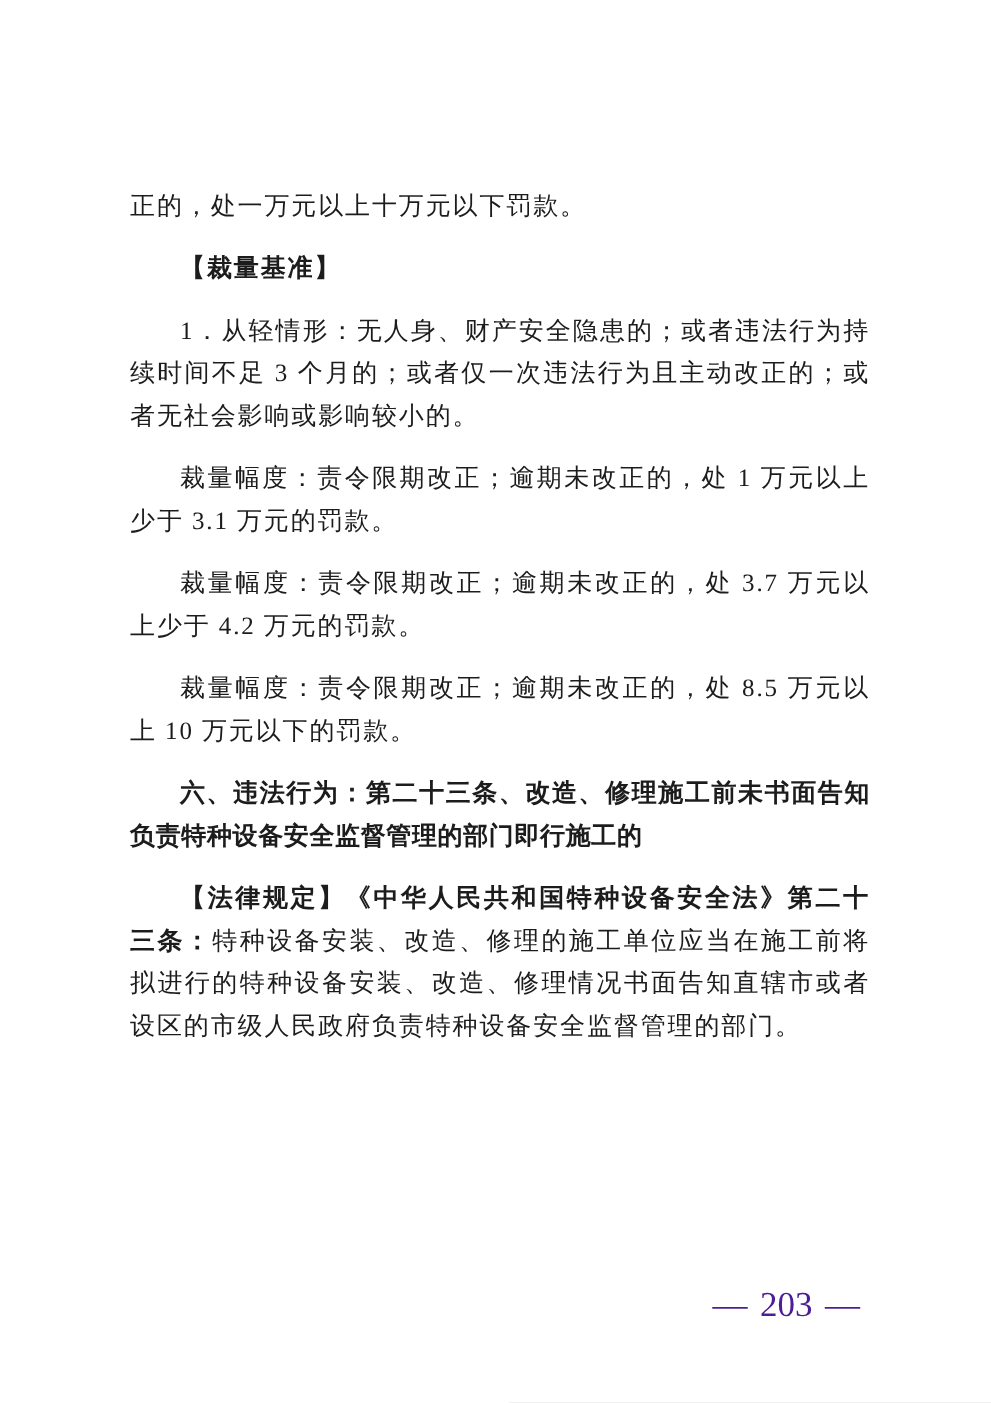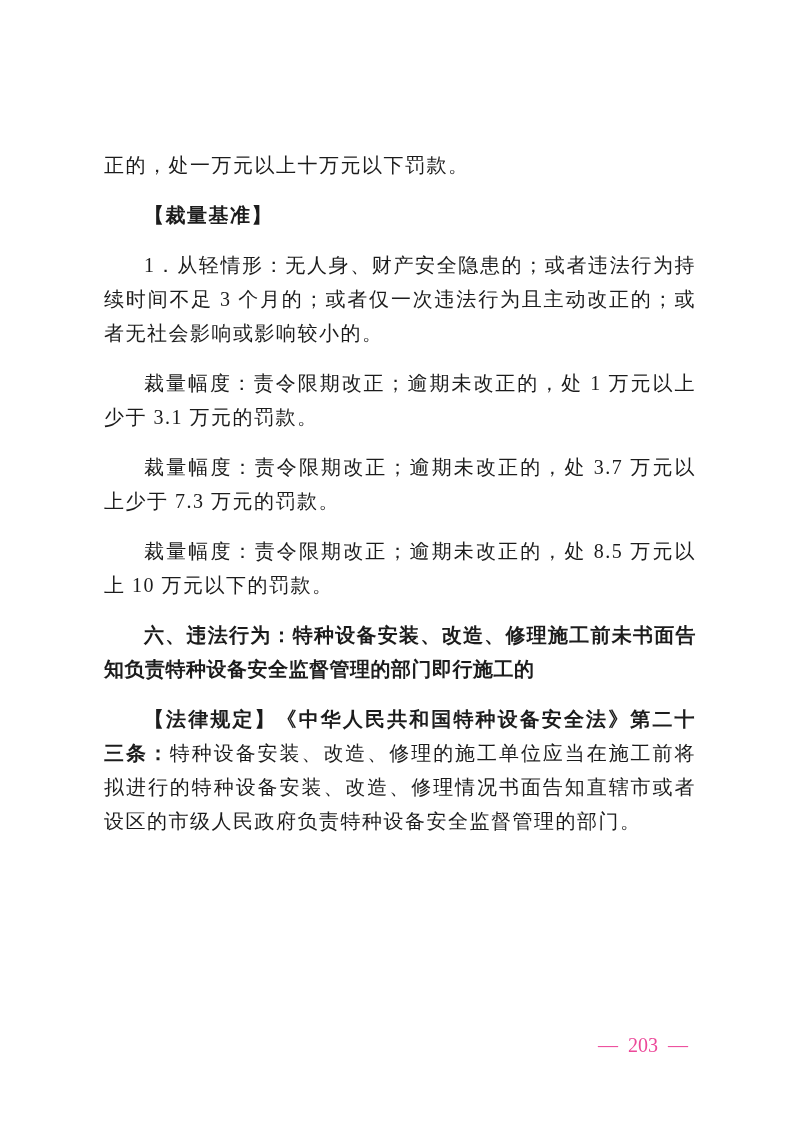--- a/index.html
+++ b/index.html
@@ -41,39 +41,39 @@
   }
   .para.heading {
     font-family: "Liberation Sans", "DejaVu Sans", sans-serif;
     font-weight: bold;
     letter-spacing: 0.5px;
   }
   .page-footer {
     position: absolute;
     top: 1033px;
     right: 95px;
-    font-size: 20px;
+    font-size: 28px;
     line-height: 24px;
-    color: #ec4899;
+    color: #4c1d95;
     letter-spacing: 0;
     white-space: nowrap;
   }
   .page-footer .dash {
     display: inline-block;
     margin: 0 10px;
   }
 </style>
 </head>
 <body>
 
 <div class="page">
   <div class="doc-body">
       <p class="para body"><span class="run">正的，处一万元以上十万元以下罚款。</span></p>
       <p class="para body indent"><span class="run bold">【裁量基准】</span></p>
       <p class="para body indent"><span class="run">1．从轻情形：无人身、财产安全隐患的；或者违法行为持续时间不足 3 个月的；或者仅一次违法行为且主动改正的；或者无社会影响或影响较小的。</span></p>
       <p class="para body indent"><span class="run">裁量幅度：责令限期改正；逾期未改正的，处 1 万元以上少于 3.1 万元的罚款。</span></p>
-      <p class="para body indent"><span class="run">裁量幅度：责令限期改正；逾期未改正的，处 3.7 万元以上少于 7.3 万元的罚款。</span></p>
+      <p class="para body indent"><span class="run">裁量幅度：责令限期改正；逾期未改正的，处 3.7 万元以上少于 4.2 万元的罚款。</span></p>
       <p class="para body indent"><span class="run">裁量幅度：责令限期改正；逾期未改正的，处 8.5 万元以上 10 万元以下的罚款。</span></p>
-      <p class="para heading indent"><span class="run bold">六、违法行为：特种设备安装、改造、修理施工前未书面告知负责特种设备安全监督管理的部门即行施工的</span></p>
+      <p class="para heading indent"><span class="run bold">六、违法行为：第二十三条、改造、修理施工前未书面告知负责特种设备安全监督管理的部门即行施工的</span></p>
       <p class="para body indent"><span class="run bold">【法律规定】《中华人民共和国特种设备安全法》第二十三条：</span><span class="run">特种设备安装、改造、修理的施工单位应当在施工前将拟进行的特种设备安装、改造、修理情况书面告知直辖市或者设区的市级人民政府负责特种设备安全监督管理的部门。</span></p>
     </div>
   <div class="page-footer"><span class="dash">—</span><span>203</span><span class="dash">—</span></div>
 </div>
 
 </body></html>

